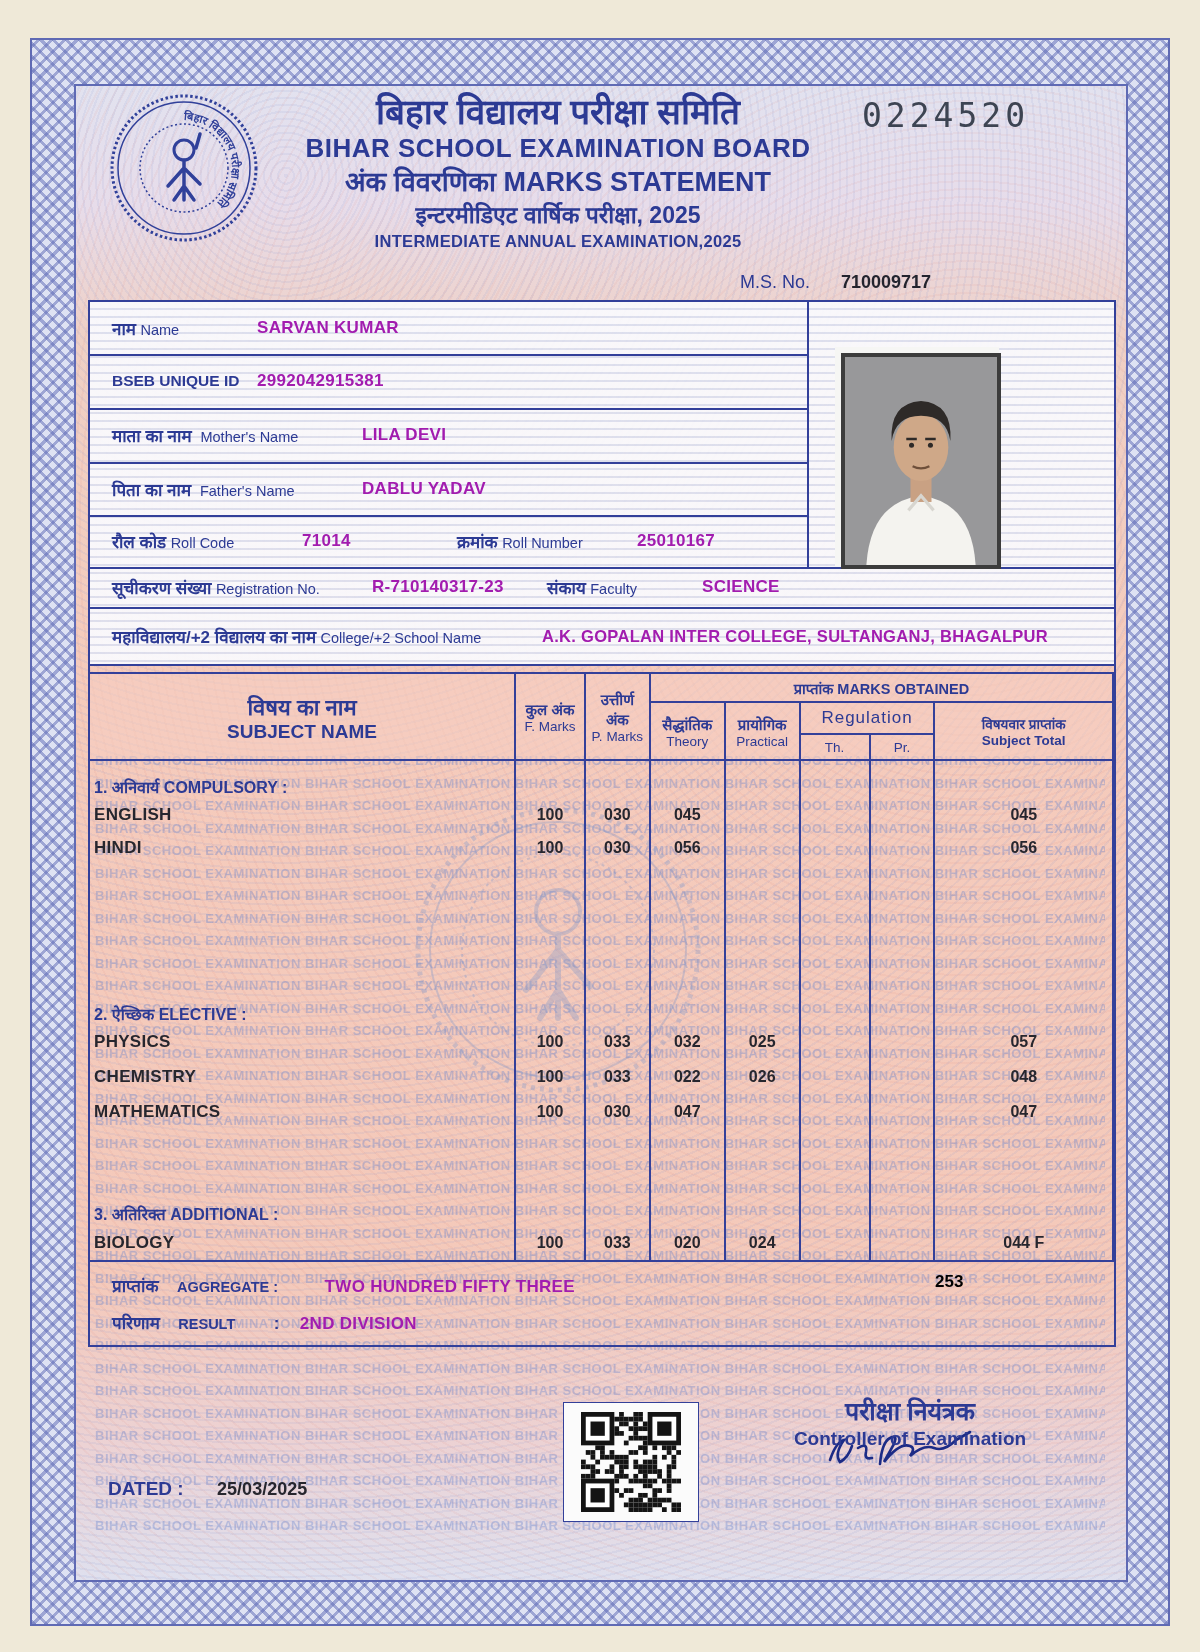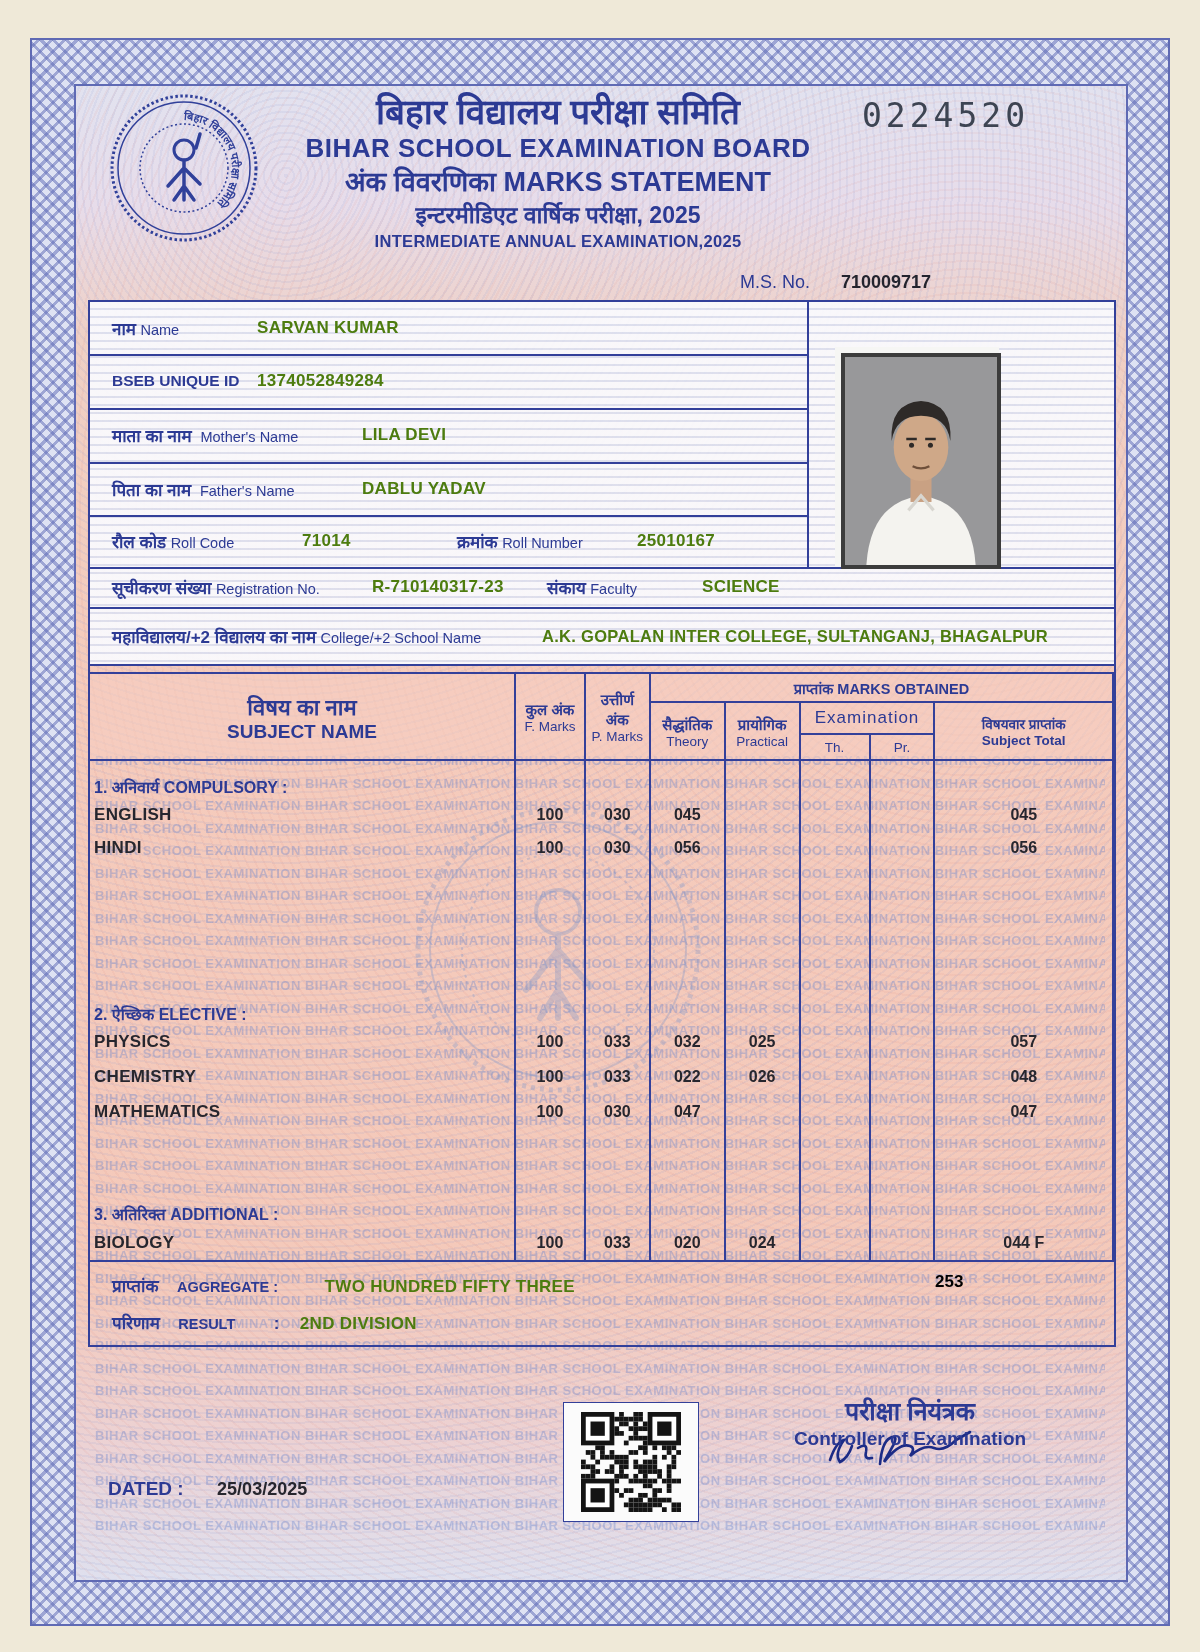--- a/index.html
+++ b/index.html
@@ -33,21 +33,21 @@
   
   .main-box{position:absolute;left:88px;top:300px;width:1024px;height:1043px;
     border:2px solid #33409a;z-index:3;}
   .fields-bg{position:absolute;left:0;top:0;width:100%;height:362px;
     background:repeating-linear-gradient(180deg, rgba(250,251,255,.92) 0 6px, rgba(219,226,244,.85) 6px 8px);}
   .frow{position:absolute;left:0;width:704px;}
   .hline{position:absolute;left:0;height:0;border-top:2px solid #33409a;}
   .vline{position:absolute;width:0;border-left:2px solid #33409a;}
   .lbl-hi{font-size:17px;color:#2c3a94;font-weight:bold;}
   .lbl-en{font-size:14.5px;color:#2c3a94;}
-  .val{font-size:17px;font-weight:bold;color:#4d7c0f;letter-spacing:.3px;}
+  .val{font-size:17px;font-weight:bold;color:#a21caf;letter-spacing:.3px;}
   .fitem{position:absolute;top:50%;transform:translateY(-50%);white-space:nowrap;}
   
   .photo{position:absolute;left:745px;top:45px;width:164px;height:220px;background:#f6f6f4;
      padding:6px;box-sizing:border-box;}
   .photo-frame{width:100%;height:100%;border:4px solid #3c3c3c;background:#9b9b99;overflow:hidden;}
   
   table.marks{position:absolute;left:-2px;top:370px;width:1026px;border-collapse:collapse;z-index:3;}
   table.marks th{border:2px solid #33409a;color:#2c3a94;padding:0 2px;
      background:rgba(246,205,193,.55);}
   table.marks td{border-left:2px solid #33409a;border-right:2px solid #33409a;padding:0 4px;}
@@ -165,21 +165,21 @@
     <div class="fields-bg"></div>
 
     <div class="frow" style="top:0;height:52px;">
       <span class="fitem" style="left:22px;"><span class="lbl-hi">नाम</span>&nbsp;<span class="lbl-en">Name</span></span>
       <span class="fitem val" style="left:167px;">SARVAN KUMAR</span>
     </div>
     <div class="hline" style="top:52px;width:717px;"></div>
 
     <div class="frow" style="top:52px;height:54px;">
       <span class="fitem lbl-hi" style="left:22px;font-size:15.5px;">BSEB UNIQUE ID</span>
-      <span class="fitem val" style="left:167px;">1374052849284</span>
+      <span class="fitem val" style="left:167px;">2992042915381</span>
     </div>
     <div class="hline" style="top:106px;width:717px;"></div>
 
     <div class="frow" style="top:106px;height:54px;">
       <span class="fitem" style="left:22px;"><span class="lbl-hi">माता का नाम</span>&nbsp;&nbsp;<span class="lbl-en">Mother's Name</span></span>
       <span class="fitem val" style="left:272px;">LILA DEVI</span>
     </div>
     <div class="hline" style="top:160px;width:717px;"></div>
 
     <div class="frow" style="top:160px;height:53px;">
@@ -257,21 +257,21 @@
       </tr>
       <tr style="height:32px;">
         <th rowspan="2">
           <div class="th-hi">सैद्धांतिक</div>
           <div class="th-en">Theory</div>
         </th>
         <th rowspan="2">
           <div class="th-hi">प्रायोगिक</div>
           <div class="th-en">Practical</div>
         </th>
-        <th colspan="2" style="font-size:17px;font-weight:normal;letter-spacing:1px;">Examination</th>
+        <th colspan="2" style="font-size:17px;font-weight:normal;letter-spacing:1px;">Regulation</th>
         <th rowspan="2">
           <div class="th-hi" style="font-size:13.5px;">विषयवार प्राप्तांक</div>
           <div class="th-en-b">Subject Total</div>
         </th>
       </tr>
       <tr style="height:26px;">
         <th class="th-en">Th.</th>
         <th class="th-en">Pr.</th>
       </tr>
 

